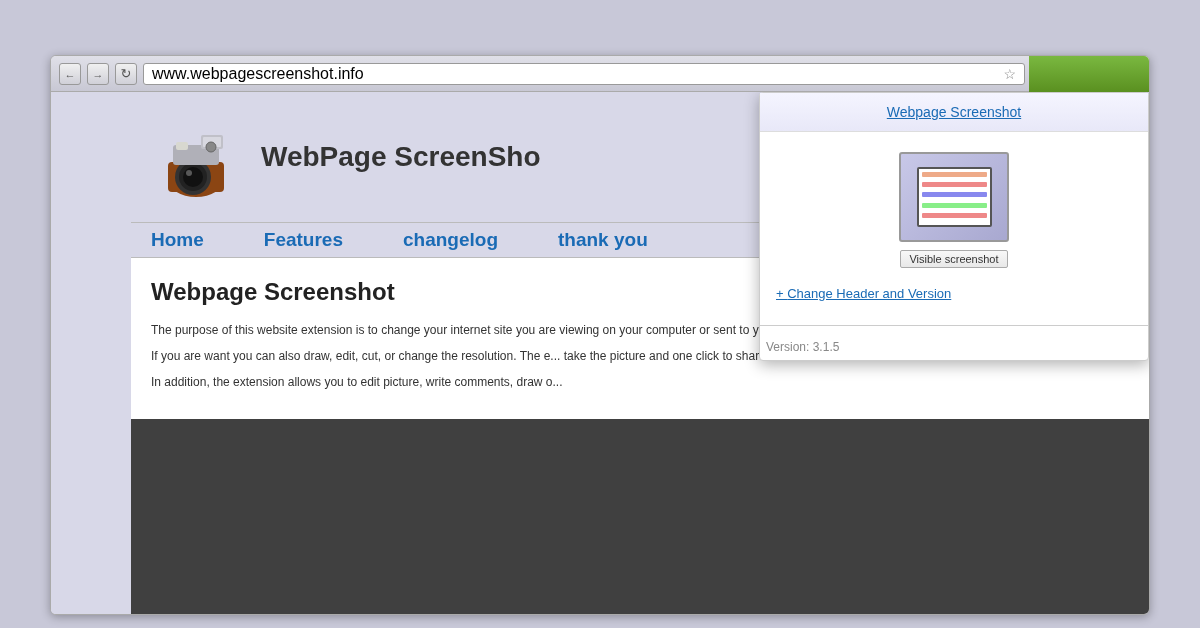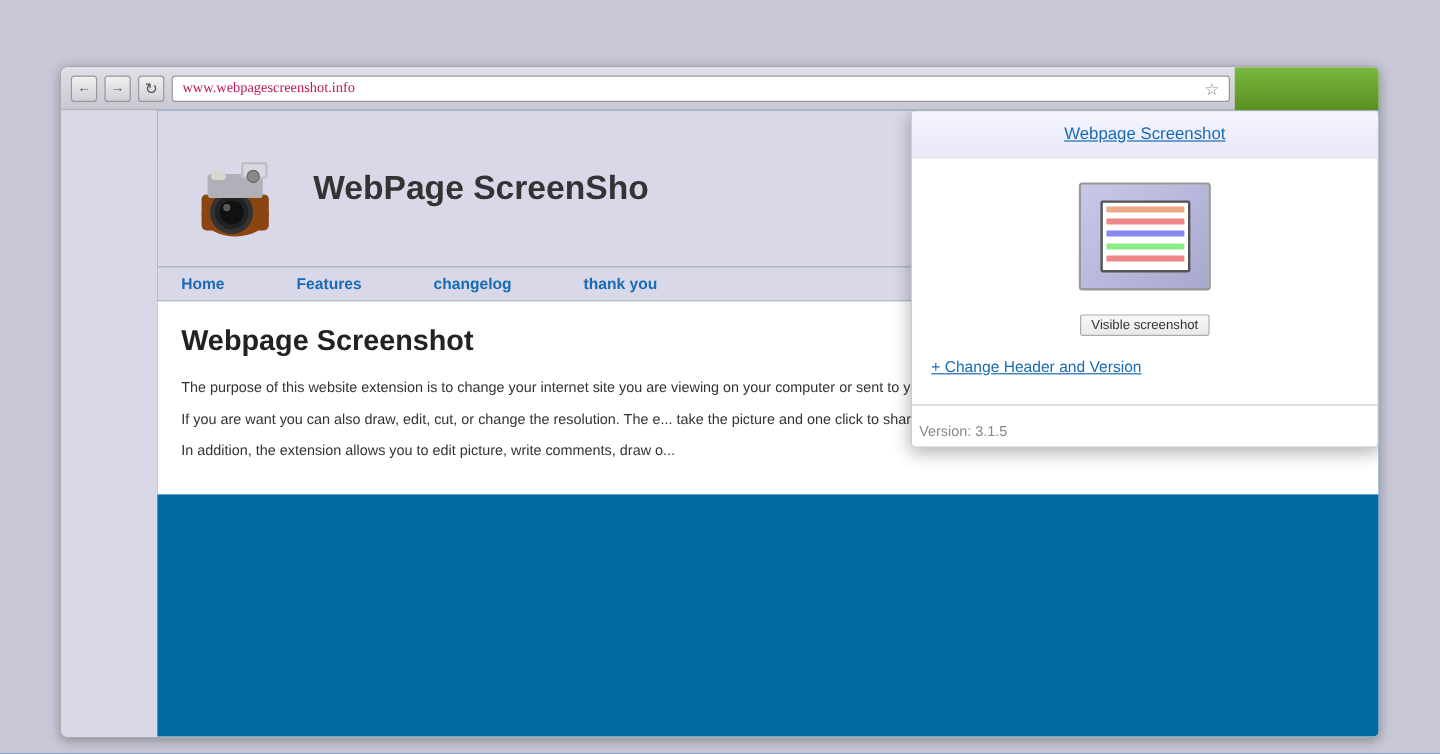--- a/index.html
+++ b/index.html
@@ -71,23 +71,22 @@
       border-radius: 3px;
       display: flex;
       align-items: center;
       padding: 0 8px;
       font-size: 12px;
       color: #333;
     }
 
     .address-text {
       flex: 1;
-      font-size: 12px;
-      color: #be185d;
-      font-family: Liberation Serif, serif;
+      font-size: 16px;
+      color: #000000;
     }
 
     .star-icon {
       font-size: 14px;
       color: #888;
       margin-left: 4px;
     }
 
     .toolbar-icons {
       display: flex;
@@ -125,21 +124,21 @@
     
     .browser-content {
       background: #d8d8e8;
       height: calc(100% - 36px);
       position: relative;
       overflow: hidden;
     }
 
     
     .website {
-      background: #0369a1;
+      background: #404040;
       margin-left: 80px;
       height: 100%;
       padding: 0;
       overflow: hidden;
     }
 
     .site-header {
       background: #d8d8e8;
       padding: 15px 20px;
       display: flex;
@@ -158,21 +157,21 @@
       background: #d8d8e8;
       padding: 6px 20px;
       display: flex;
       gap: 60px;
       border-top: 1px solid #bbb;
       border-bottom: 1px solid #bbb;
     }
 
     .nav-link {
       color: #1a6bb5;
-      font-size: 13px;
+      font-size: 19px;
       text-decoration: none;
       cursor: pointer;
       font-weight: bold;
     }
 
     
     .site-main {
       padding: 20px 20px;
       background: white;
     }
@@ -237,21 +236,21 @@
       display: flex;
       justify-content: center;
       gap: 20px;
       padding: 20px 16px 10px;
     }
 
     .screenshot-option {
       display: flex;
       flex-direction: column;
       align-items: center;
-      gap: 20px;
+      gap: 8px;
       cursor: pointer;
     }
 
     .screenshot-thumb {
       width: 110px;
       height: 90px;
       background: #b8b8e8;
       border: 2px solid #999;
       border-radius: 3px;
       position: relative;

